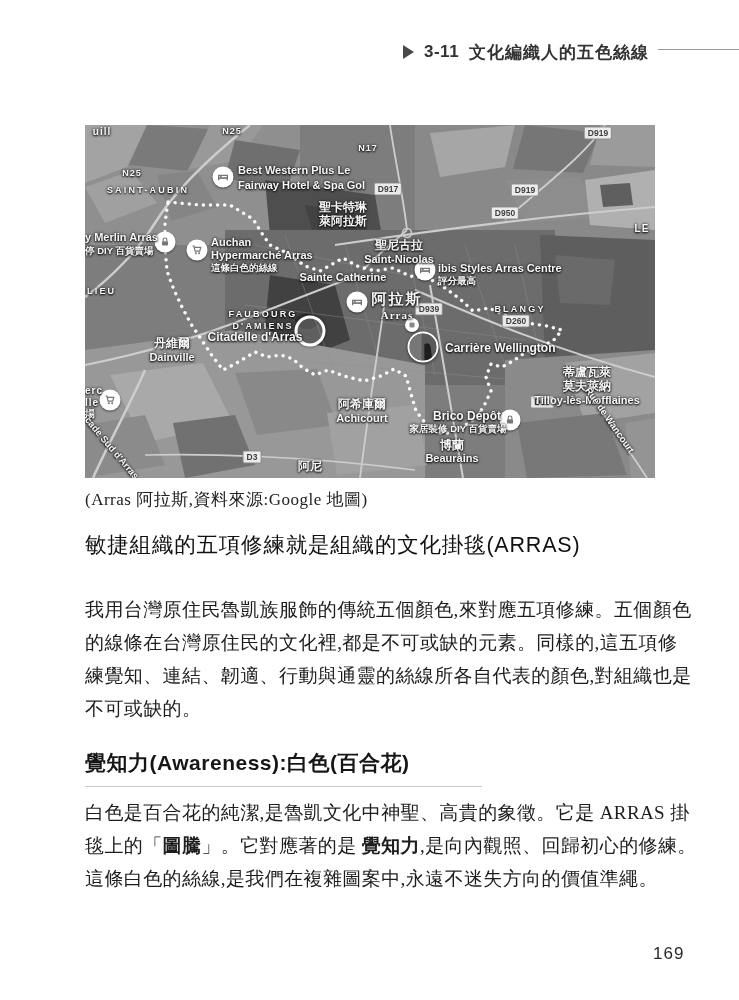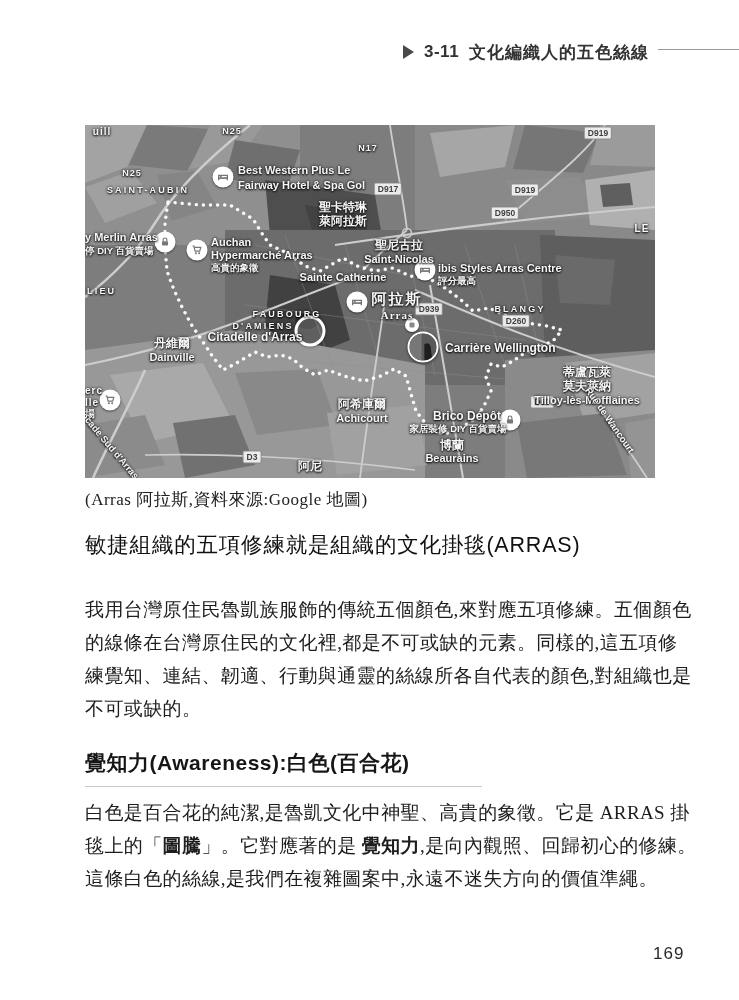--- a/index.html
+++ b/index.html
@@ -224,28 +224,28 @@
         <div class="lbl poi left" style="left: 153px; top: 60px;">Fairway Hotel &amp; Spa Gol</div>
         <div class="lbl cjk" style="left: 258px; top: 82px;">聖卡特琳</div>
         <div class="lbl cjk" style="left: 258px; top: 96px;">萊阿拉斯</div>
         <div class="lbl latin" style="left: 258px; top: 110px; margin-top: 42px;">Sainte Catherine</div>
         <div class="lbl cjk" style="left: 314px; top: 120px;">聖尼古拉</div>
         <div class="lbl latin" style="left: 314px; top: 134px;">Saint-Nicolas</div>
         <div class="lbl poi left" style="left: 0px; top: 112px;">y Merlin Arras</div>
         <div class="lbl cjk-small left" style="left: 0px; top: 126px;">停 DIY 百貨賣場</div>
         <div class="lbl poi left" style="left: 126px; top: 117px;">Auchan</div>
         <div class="lbl poi left" style="left: 126px; top: 130px;">Hypermarché Arras</div>
-        <div class="lbl cjk-small left" style="left: 126px; top: 143px;">高貴的象徵</div>
+        <div class="lbl cjk-small left" style="left: 126px; top: 143px;">這條白色的絲線</div>
         <div class="lbl poi left" style="left: 353px; top: 143px;">ibis Styles Arras Centre</div>
         <div class="lbl cjk-small left" style="left: 353px; top: 156px;">評分最高</div>
         <div class="lbl frag" style="left: 557px; top: 103px;">LE</div>
         <div class="lbl caps left" style="left: 2px; top: 166px;">LIEU</div>
         <div class="lbl city-cjk" style="left: 312px; top: 174px;">阿拉斯</div>
         <div class="lbl city-latin" style="left: 312px; top: 190px;">Arras</div>
-        <div class="lbl caps" style="left: 178px; top: 189px; margin-left: 24px;">FAUBOURG</div>
+        <div class="lbl caps" style="left: 178px; top: 189px;">FAUBOURG</div>
         <div class="lbl caps" style="left: 178px; top: 201px;">D'AMIENS</div>
         <div class="lbl latin-lg" style="left: 170px; top: 212px;">Citadelle d'Arras</div>
         <div class="lbl caps" style="left: 413px; top: 184px; padding-left: 44px;">BLANGY</div>
         <div class="lbl poi-lg left" style="left: 360px; top: 223px;">Carrière Wellington</div>
         <div class="lbl cjk" style="left: 87px; top: 218px;">丹維爾</div>
         <div class="lbl latin" style="left: 87px; top: 232px;">Dainville</div>
         <div class="lbl cjk" style="left: 502px; top: 247px;">蒂盧瓦萊</div>
         <div class="lbl cjk" style="left: 502px; top: 261px;">莫夫萊納</div>
         <div class="lbl latin" style="left: 502px; top: 275px;">Tilloy-lès-Mofflaines</div>
         <div class="lbl cjk" style="left: 277px; top: 279px;">阿希庫爾</div>

